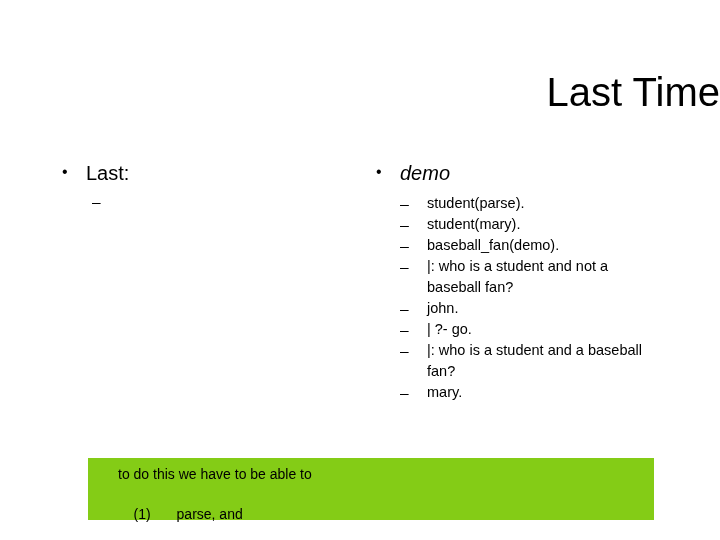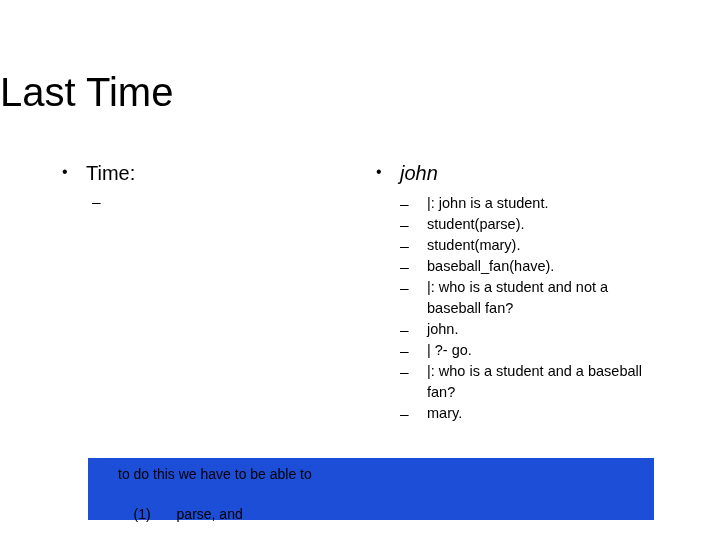--- a/index.html
+++ b/index.html
@@ -15,21 +15,21 @@
     position: relative;
     overflow: hidden;
   }
 
   
   #slide-title {
     position: absolute;
     left: 0;
     top: 68px;
     width: 720px;
-    text-align: left;
+    text-align: right;
     font-size: 40px;
     line-height: 48px;
     font-weight: normal;
     color: #000000;
     letter-spacing: 0px;
   }
 
   
   .lvl1 {
     position: relative;
@@ -142,63 +142,62 @@
 </style>
 </head>
 <body>
 
 <div id="slide-title">Last Time</div>
 
 <div id="left-column">
 
   <div class="lvl1">
     <span class="marker">•</span>
-    <span>Time:</span>
+    <span>Last:</span>
   </div>
 
   <div class="lvl2-wrap">
     <ul class="lvl2-list">
       <li class="lvl2">
         <span class="marker">–</span>
       </li>
     </ul>
   </div>
 
 </div>
 
 <div id="right-column">
 
   <div class="lvl1">
     <span class="marker">•</span>
-    <span>john</span>
+    <span>demo</span>
   </div>
 
   <div class="lvl2-wrap">
     <ul class="lvl2-list">
       <li class="lvl2">
         <span class="marker">–</span>
-        <span>|: john is a student.</span>
       </li>
       <li class="lvl2">
         <span class="marker">–</span>
         <span>student(parse).</span>
       </li>
       <li class="lvl2">
         <span class="marker">–</span>
       </li>
       <li class="lvl2">
         <span class="marker">–</span>
         <span>student(mary).</span>
       </li>
       <li class="lvl2">
         <span class="marker">–</span>
       </li>
       <li class="lvl2">
         <span class="marker">–</span>
-        <span>baseball_fan(have).</span>
+        <span>baseball_fan(demo).</span>
       </li>
       <li class="lvl2">
         <span class="marker">–</span>
         <span>|: who is a student and not a baseball fan?</span>
       </li>
       <li class="lvl2">
         <span class="marker">–</span>
         <span>john.</span>
       </li>
       <li class="lvl2">
@@ -211,19 +210,19 @@
       </li>
       <li class="lvl2">
         <span class="marker">–</span>
         <span>mary.</span>
       </li>
     </ul>
   </div>
 
 </div>
 
-<div id="note-box" style="background: #1d4ed8; padding-left: 30px;">
+<div id="note-box" style="background: #84cc16; padding-left: 30px;">
   <div class="note-line">to do this we have to be able to</div>
   <div class="note-line">
     <span class="num">(1)</span><span>parse, and</span>
   </div>
 
 </div>
 
 </body></html>

